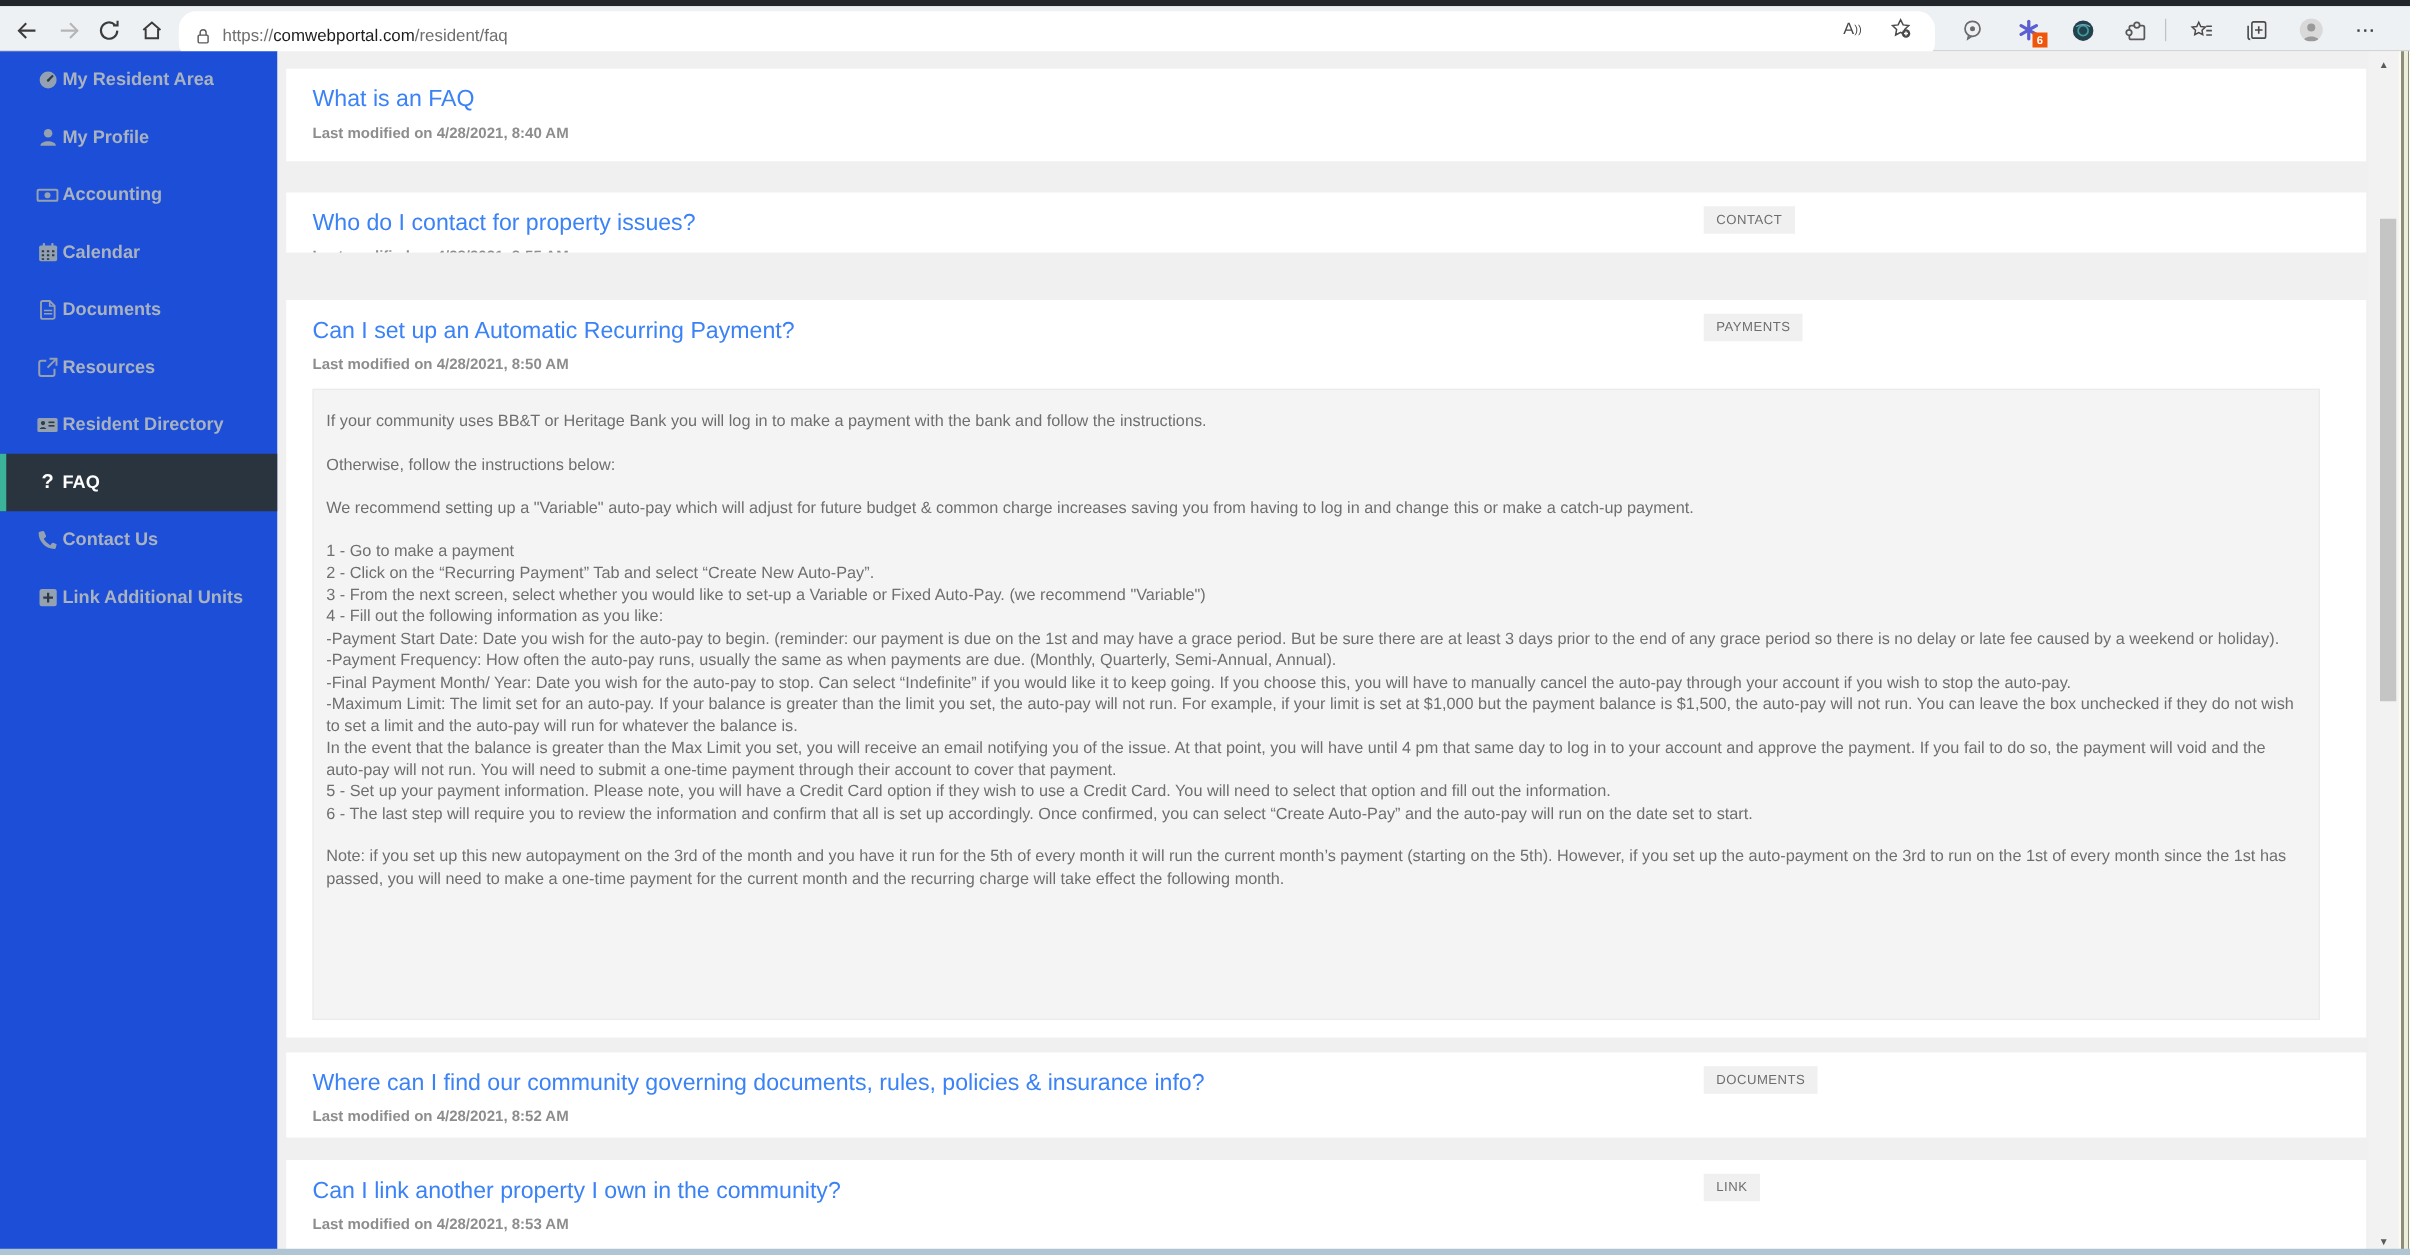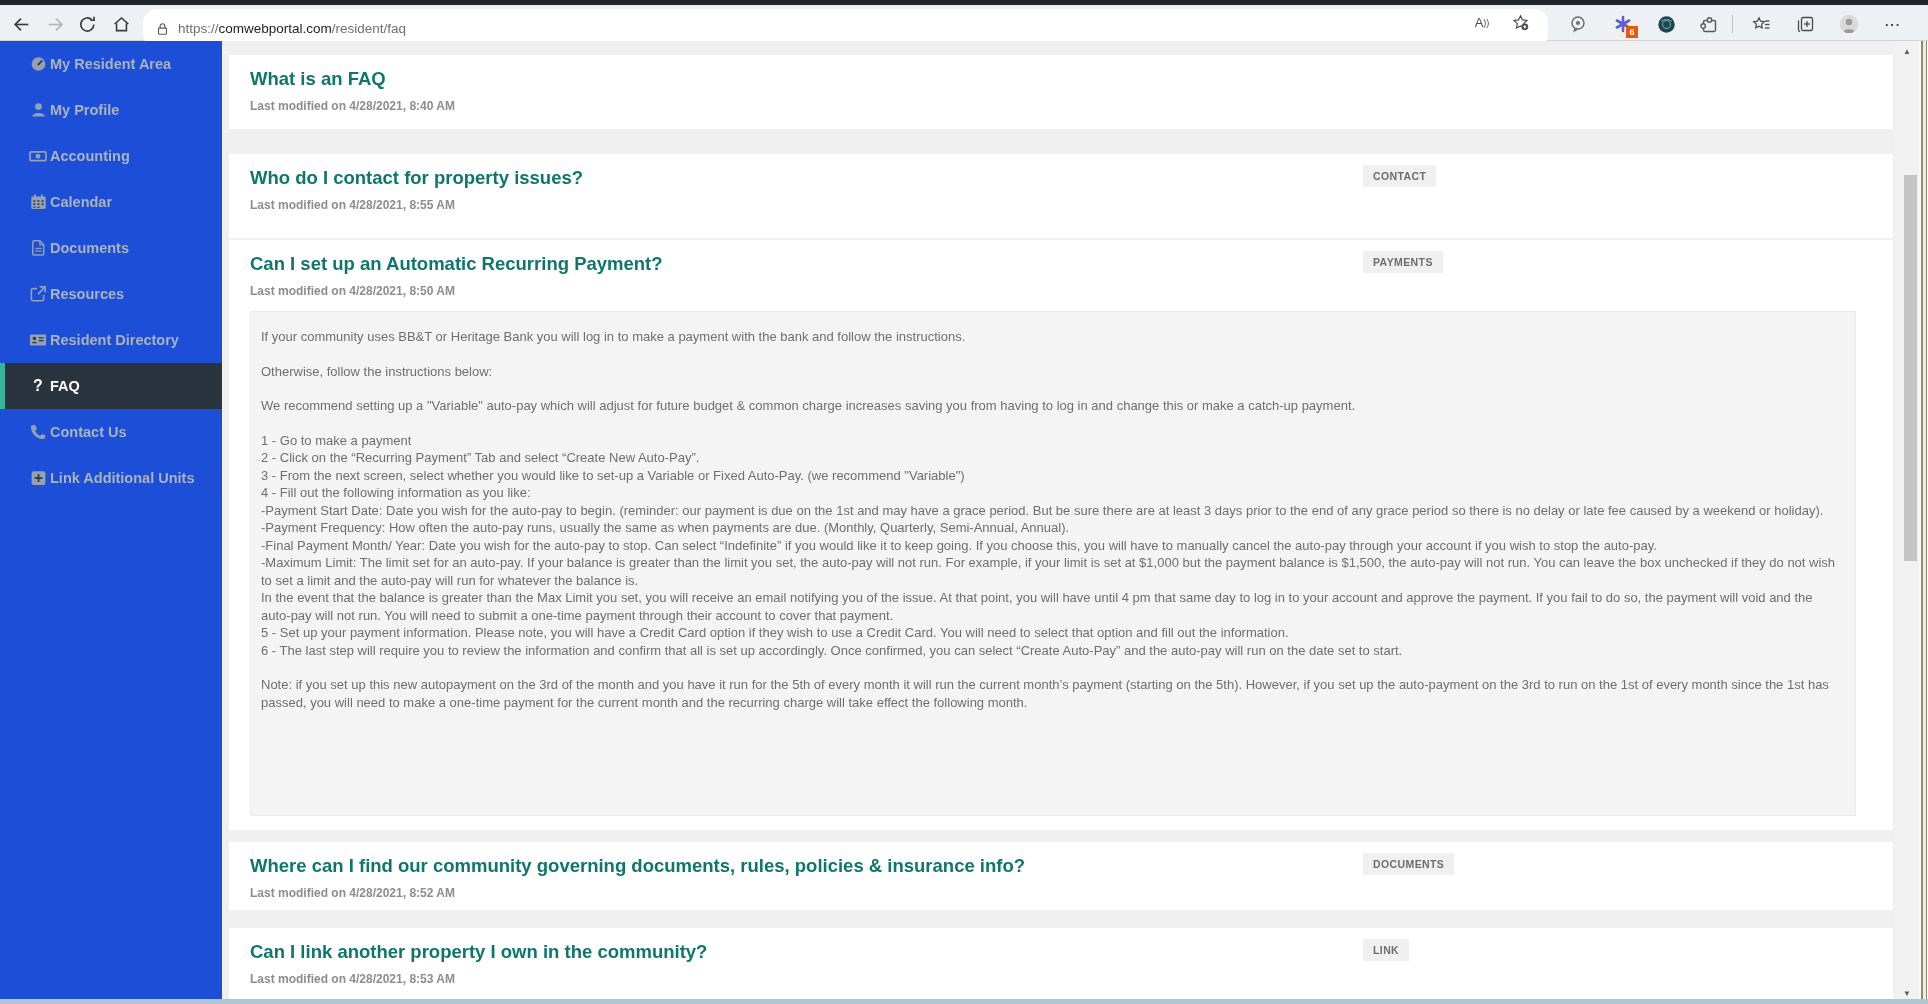--- a/index.html
+++ b/index.html
@@ -37,28 +37,28 @@
   .side-item .sicon { position:absolute; left:28px; width:20px; display:flex; justify-content:center; color:#93a1b1; }
   .side-item .slabel { position:absolute; left:50px; font-size:14.5px; font-weight:600; color:#a9b3c0; }
   .side-item.active { background:#29343f; }
   .side-item.active::before { content:""; position:absolute; left:0; top:0; width:5px; height:100%; background:#3bb39b; }
   .side-item.active .slabel, .side-item.active .sicon { color:#ffffff; }
   .qmark { font-size:16px; font-weight:700; }
   
   .content { position:absolute; left:222px; top:41px; width:1673px; height:963px; background:#f0f0f0; }
   .card { position:absolute; left:7px; width:1664px; background:#ffffff; padding:13px 21px 0 21px; overflow:hidden; }
   .card1 { top:14px;  height:74px; }
-  .card2 { top:113px; height:84px; }
+  .card2 { top:113px; height:48px; }
   .card3 { top:199px; height:590px; }
   .card4 { top:801px; height:68px; }
   .card5 { top:887px; height:110px; }
-  .faq-title { font-size:18.5px; font-weight:700; color:#0f766e; cursor:pointer; }
+  .faq-title { font-size:18.5px; font-weight:400; color:#3b82f6; cursor:pointer; }
   .faq-mod { margin-top:9px; font-size:12px; color:#8d8d8d;font-weight:bold; }
   .tag { position:absolute; left:1134px; top:11px; background:#f0f0f0; color:#6d6d6d;
-         font-size:10.5px; letter-spacing:0.4px; padding:5px 10px;font-weight:bold; }
+         font-size:10.5px; letter-spacing:0.4px; padding:5px 10px; }
   .answer-panel {
     margin-top:13px; width:calc(100% - 16px); height:505px; overflow:hidden;
     background:#f4f4f4; border:1px solid #ebebeb;
     padding:16px 14px 20px 10px;
     color:#6f6f6f; font-size:13px; line-height:17.5px;
   }
   .para { white-space:pre-line; }
   .para + .para { margin-top:17px; }
   
   .scroll-track { position:absolute; left:1895px; top:41px; width:24px; height:963px; background:#f2f2f3; }

